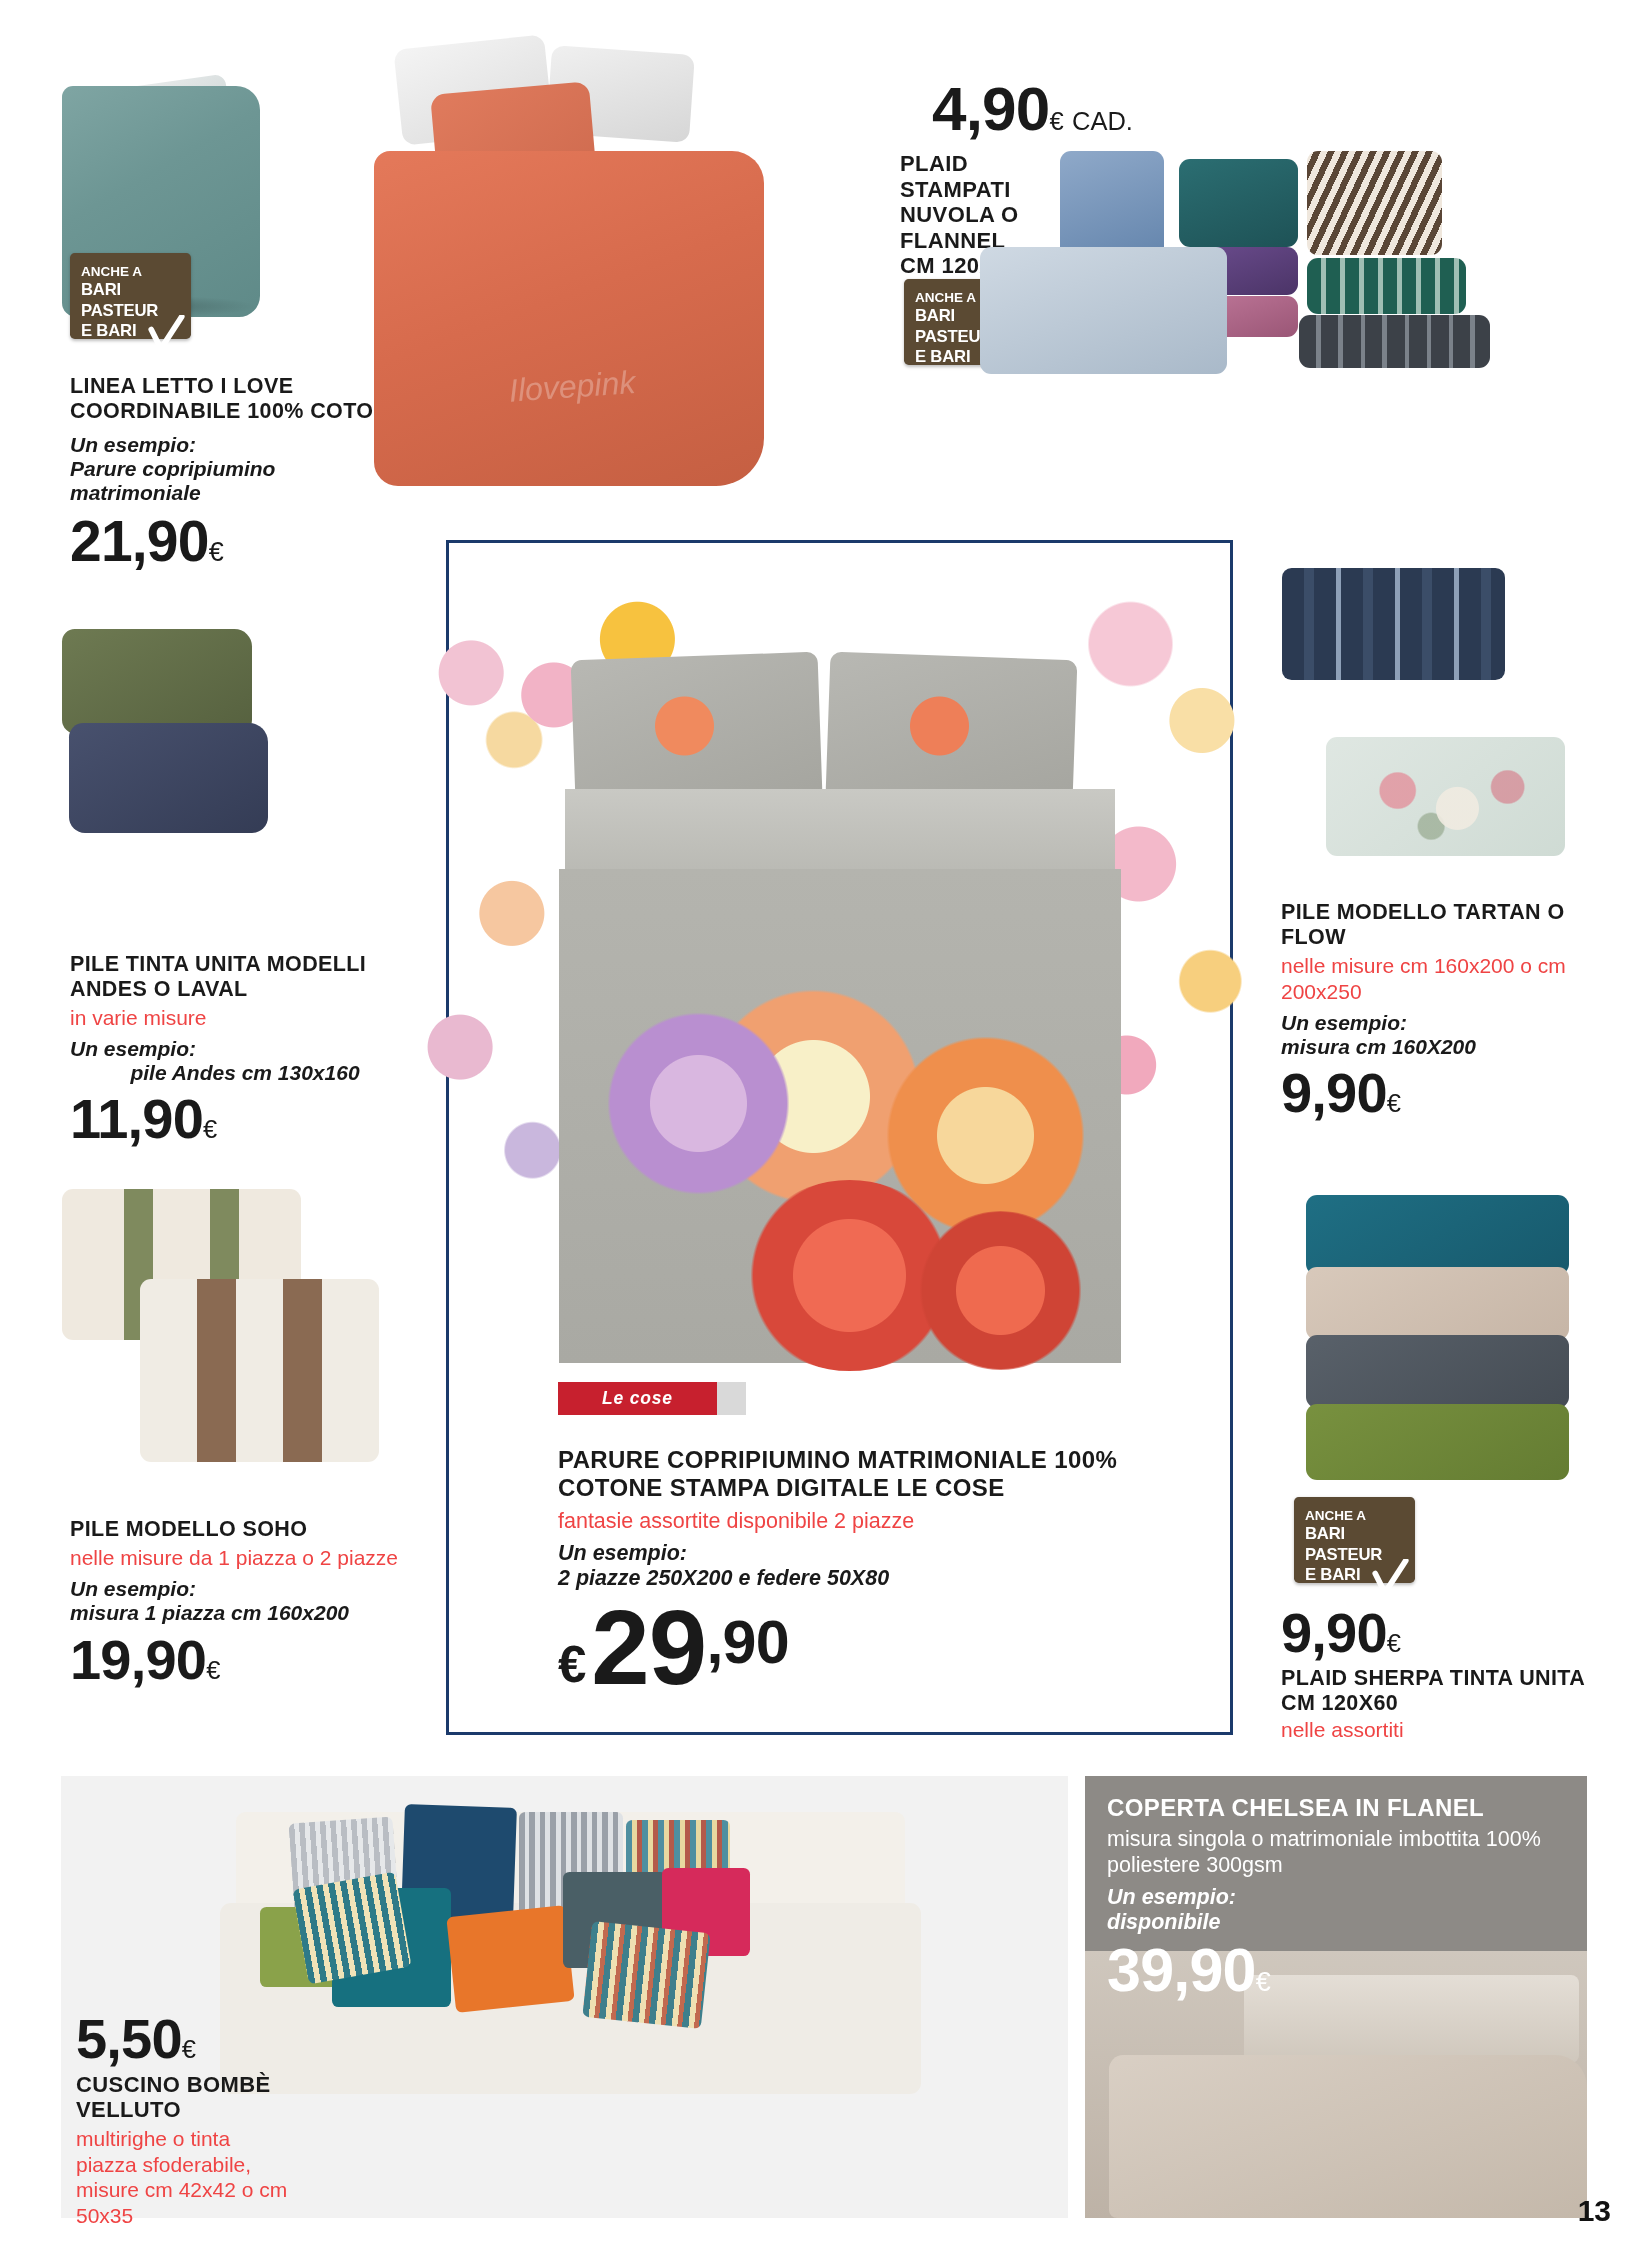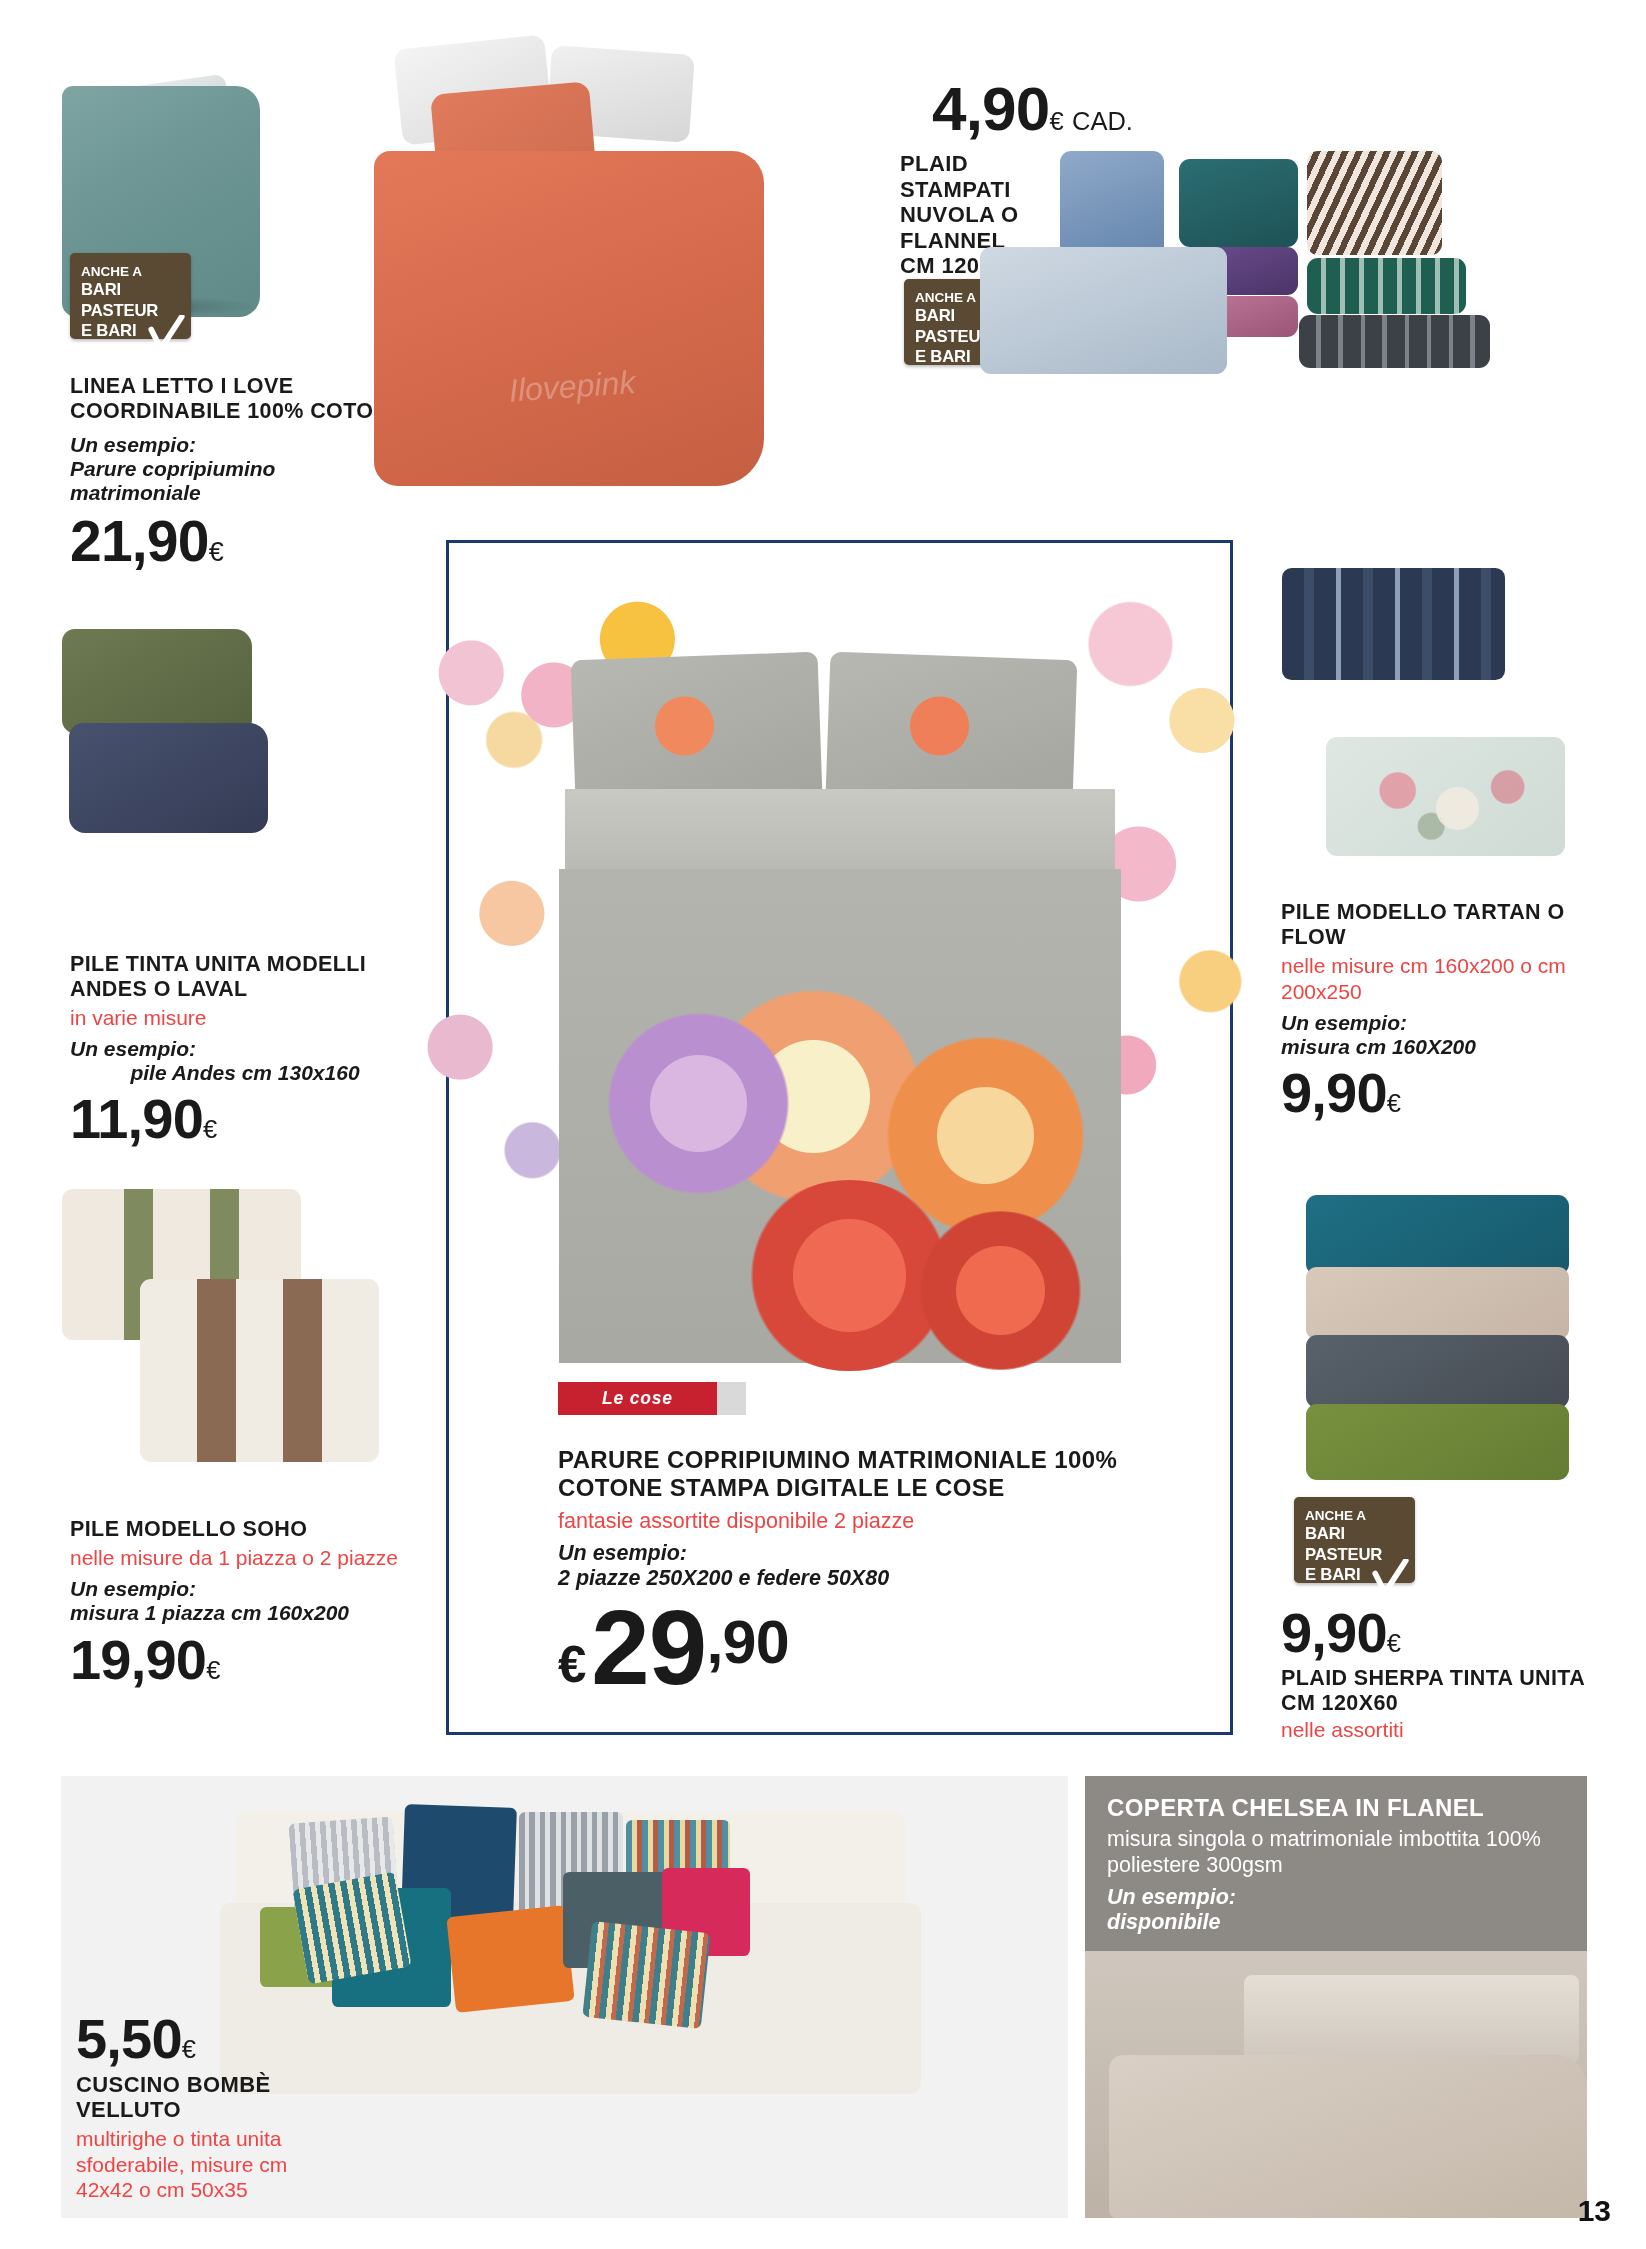--- a/index.html
+++ b/index.html
@@ -493,31 +493,34 @@
     <div class="cushion" style="left:502px;top:96px;width:104px;height:96px;background:#4a5f66;"></div>
     <div class="cushion" style="left:601px;top:92px;width:88px;height:88px;background:#d62a5b;"></div>
     <div class="cushion" style="left:526px;top:151px;width:119px;height:96px;background:repeating-linear-gradient(90deg,#3e7f8c 0 6.4px,#efe0b2 6.4px 12px,#c1694f 12px 16.7px);transform:rotate(6deg);"></div>
   </div>
 
   <div class="blk" style="left:76px;top:2011px;width:263px;">
     <div>
       <span class="price" style="font-size:56px;">5,50</span><span class="eur" style="font-size:25.5px;">€</span>
     </div>
     <div class="ttl" style="font-size:22px;margin-top:4.8px;width:223px;">CUSCINO BOMBÈ VELLUTO</div>
-    <div class="sub" style="font-size:21px;margin-top:3.2px;width:215px;">multirighe o tinta unita sfoderabile, misure cm 42x42 o cm 50x35</div>
+    <div class="sub" style="font-size:21px;margin-top:3.2px;width:215px;">multirighe o tinta piazza sfoderabile, misure cm 42x42 o cm 50x35</div>
   </div>
 
   <div class="chelsea-panel">
     <div class="chelsea-bed" style="top:175px;height:267px;"></div>
     <div class="chelsea-pillows" style="left:159px;top:199px;width:335px;height:88px;"></div>
     <div class="chelsea-quilt" style="left:24px;top:279px;width:478px;height:163px;"></div>
     <div class="blk" style="left:22px;top:17.5px;width:462px;color:#ffffff;">
       <div class="ttl" style="font-size:24px;color:#ffffff;">COPERTA CHELSEA IN FLANEL</div>
       <div class="sub" style="font-size:21.5px;margin-top:4.8px;color:#ffffff;">misura  singola o matrimoniale imbottita 100% poliestere 300gsm</div>
       <div class="ital" style="font-size:21.5px;margin-top:6.4px;color:#ffffff;">Un esempio:</div>
       <div class="ital" style="font-size:21.5px;color:#ffffff;">disponibile</div>
+      <div style="margin-top:4.8px;">
+        <span class="price" style="font-size:61px;color:#ffffff;">39,90</span><span class="eur" style="font-size:27px;color:#ffffff;">€</span>
+      </div>
     </div>
   </div>
 
   <div class="pagenum">13</div>
 
 </div>
 
 
 </body></html>

